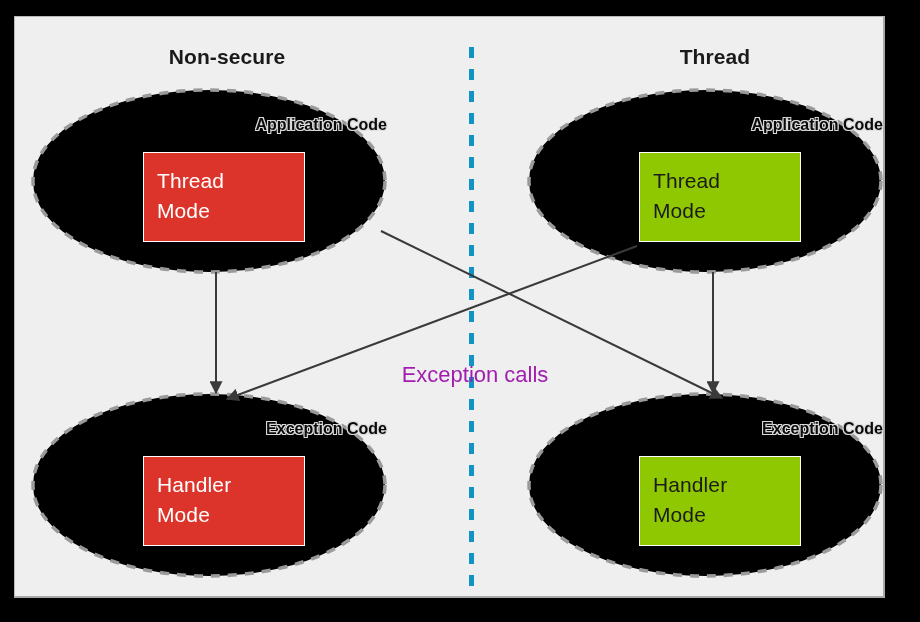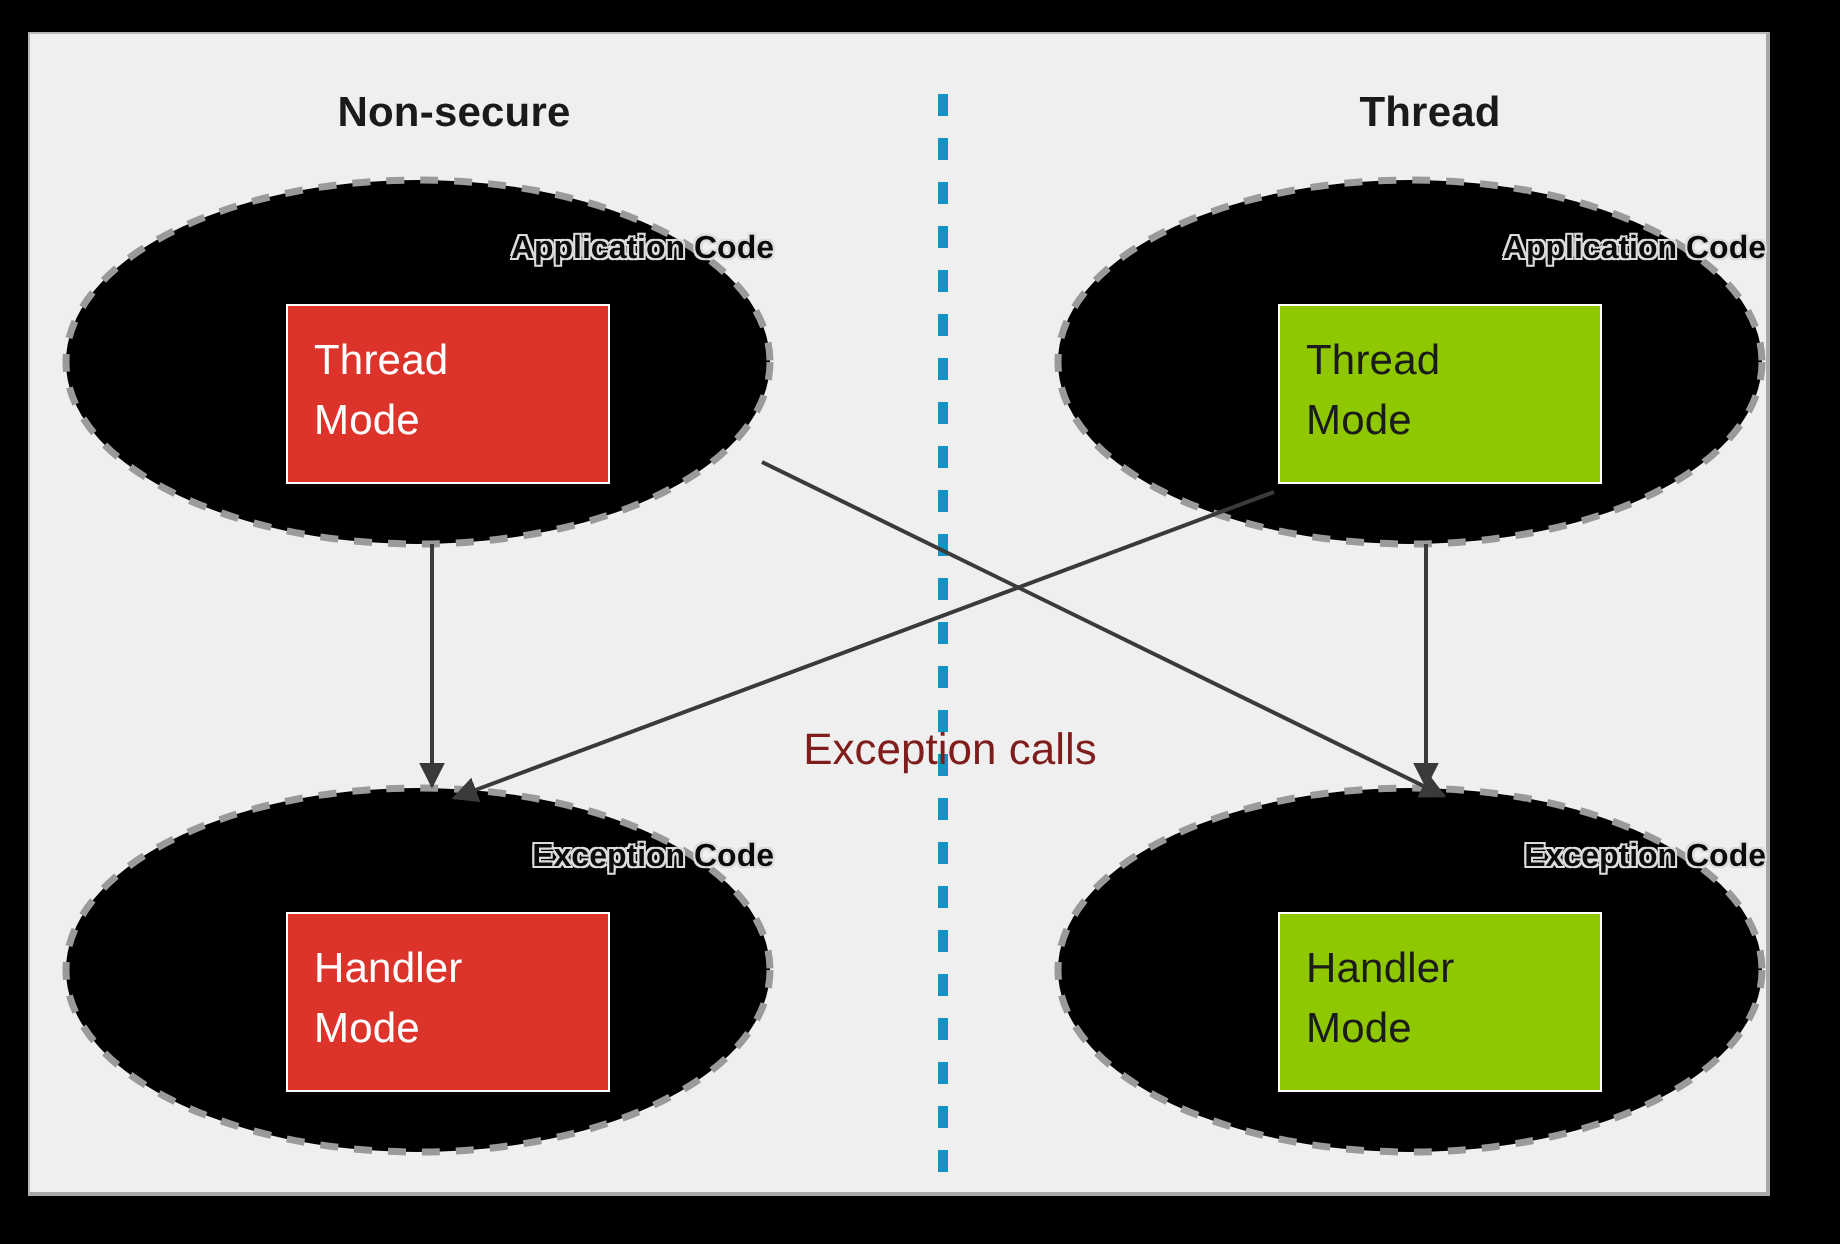--- a/index.html
+++ b/index.html
@@ -98,21 +98,21 @@
   }
 
   
   #exception-calls {
     position: absolute;
     left: 330px;
     top: 345px;
     width: 260px;
     text-align: center;
     font-size: 22px;
-    color: #7f1d1d;
+    color: #a21caf;
     white-space: nowrap;
   }
 </style>
 </head>
 <body>
 
 <div id="stage">
   <div id="canvas">
 
     <div class="col-title" id="title-nonsecure">Non-secure</div>

